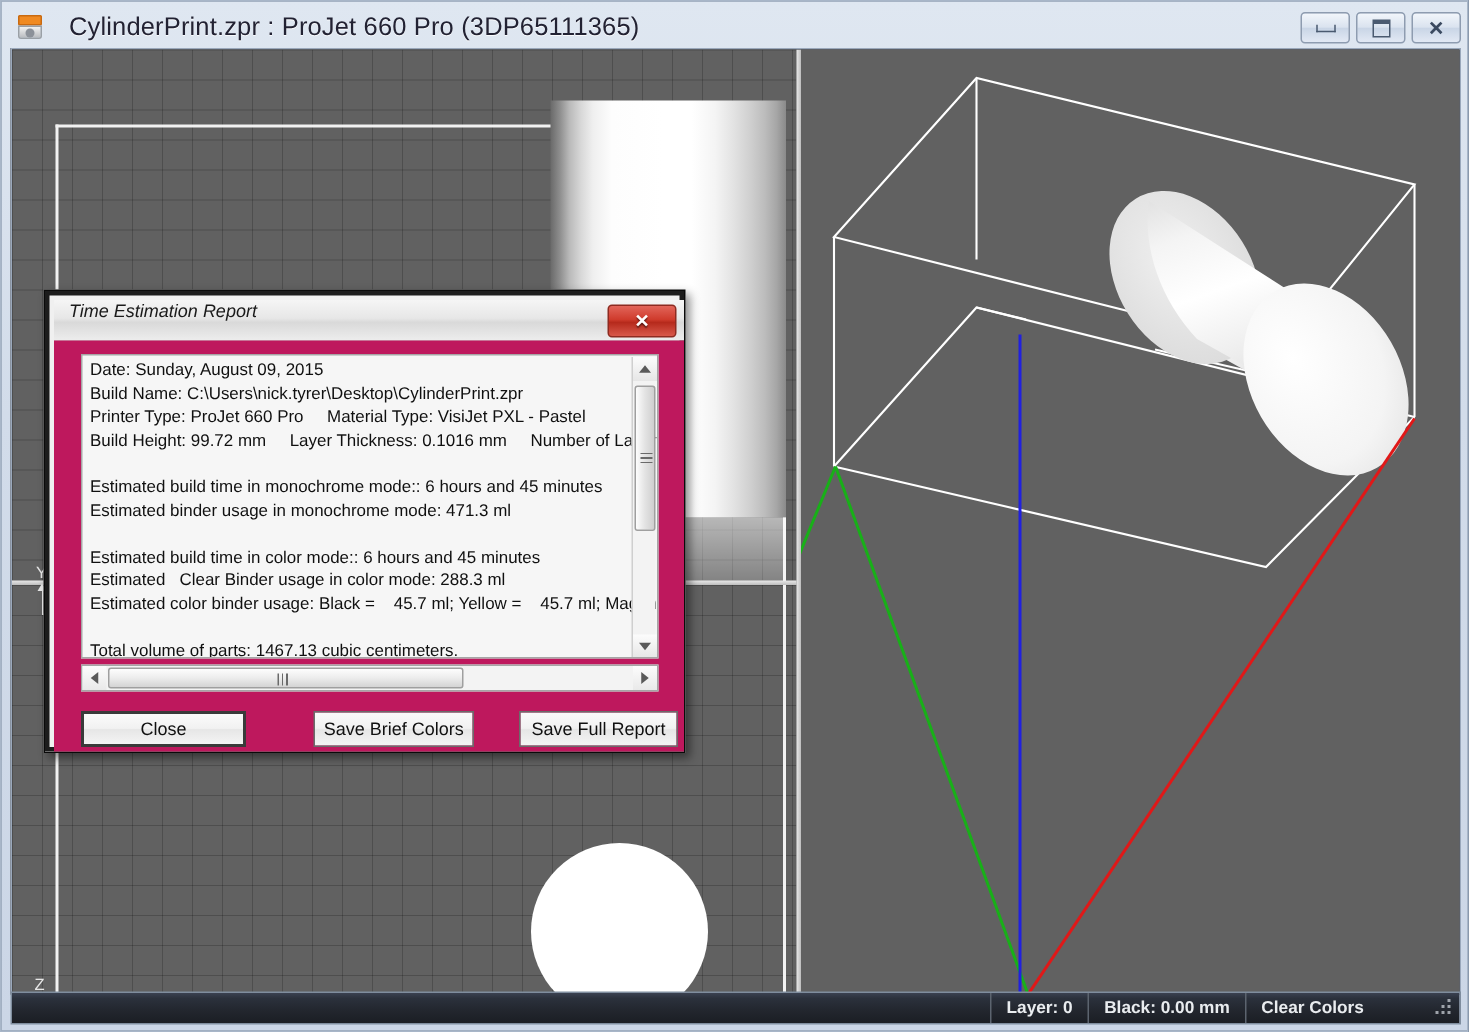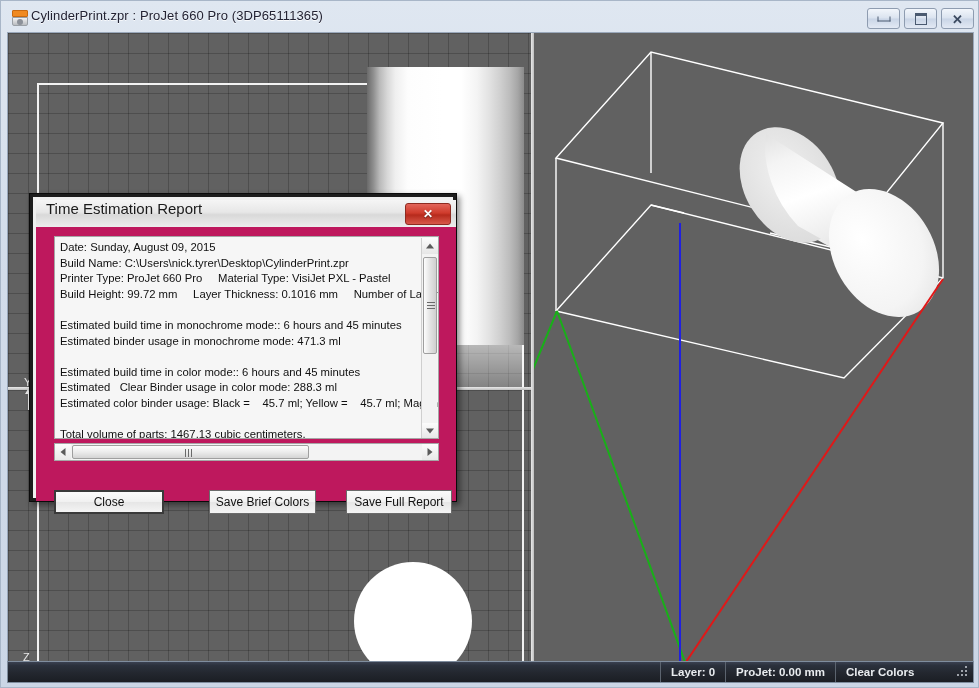--- a/index.html
+++ b/index.html
@@ -8,21 +8,21 @@
   .app-window{position:absolute;left:0;top:0;width:979px;height:688px;
     background:linear-gradient(180deg,#dfe7f1 0%,#d2dcea 40%,#cbd6e6 100%);
     border:1px solid #a8b6c8;box-sizing:border-box;}
 
   
   .titlebar{position:absolute;left:0;top:0;width:979px;height:32px;}
   .title-icon{position:absolute;left:10px;top:8px;width:18px;height:18px;}
   .title-icon .top{position:absolute;left:1px;top:1px;width:16px;height:7px;background:#f08a21;border:1px solid #c96a10;box-sizing:border-box;border-radius:1px;}
   .title-icon .bot{position:absolute;left:1px;top:8px;width:16px;height:9px;background:linear-gradient(180deg,#f2f2f2,#b9bcc0);border:1px solid #9aa0a6;box-sizing:border-box;border-radius:0 0 2px 2px;}
   .title-icon .dot{position:absolute;left:6px;top:10px;width:6px;height:6px;border-radius:50%;background:#8c9199;}
-  .title-text{position:absolute;left:30px;top:7px;font-size:13px;color:#223;letter-spacing:.1px;
+  .title-text{position:absolute;left:45px;top:7px;font-size:17px;color:#223;letter-spacing:.1px;
      text-shadow:0 1px 0 rgba(255,255,255,.8);white-space:nowrap;}
 
   .winbtns{position:absolute;right:6px;top:7px;display:flex;gap:4px;}
   .winbtn{width:31px;height:19px;border:1px solid #8e9cb0;border-radius:3px;
      background:linear-gradient(180deg,#f2f6fb 0%,#dae3ef 48%,#c9d5e6 52%,#e2e9f4 100%);
      position:relative;cursor:pointer;}
   .winbtn .g{position:absolute;left:50%;top:50%;transform:translate(-50%,-50%);
      font-size:11px;color:#3b4a60;line-height:1;}
   .winbtn.min .g{width:11px;height:4px;border:1px solid #4a5a70;border-top:none;background:transparent;}
   .winbtn.max .g{width:10px;height:8px;border:1px solid #4a5a70;border-top-width:3px;background:transparent;}
@@ -92,21 +92,21 @@
 
   
   .dialog{position:absolute;left:28px;top:192px;width:428px;height:309px;
      background:#f0f0f0;border:1px solid #0a0a0a;box-shadow:3px 3px 6px rgba(0,0,0,.45);
      box-sizing:border-box;}
   .dlg-chrome{position:absolute;left:0;top:0;width:426px;height:307px;
      border:3px solid #1c1c1c;box-sizing:border-box;background:#f0f0f0;}
   .dlg-title{position:absolute;left:3px;top:3px;width:420px;height:27px;
      background:linear-gradient(180deg,#f5f5f5 0%,#e7e7e7 45%,#d9d9d9 55%,#ededed 100%);
      border-bottom:1px solid #b4b4b4;}
-  .dlg-title-text{position:absolute;left:10px;top:0;font-size:15px;color:#1a1a1a;}
+  .dlg-title-text{position:absolute;left:10px;top:0;font-size:12px;color:#1a1a1a;font-style:italic;}
   .dlg-close{position:absolute;right:5px;top:3px;width:44px;height:20px;border-radius:3px;
      border:1px solid #8d2b21;cursor:pointer;
      background:linear-gradient(180deg,#e2655a 0%,#cf3b2c 45%,#b62a1c 55%,#d8584a 100%);}
   .dlg-close .x{position:absolute;left:50%;top:50%;transform:translate(-50%,-50%);
      color:#fff;font-size:12px;font-weight:bold;text-shadow:0 1px 1px rgba(0,0,0,.5);}
 
   .dlg-body{position:absolute;left:3px;top:30px;width:420px;height:274px;background:#be185d;}
 
   .report-box{position:absolute;left:18px;top:9px;width:385px;height:203px;
      background:#f6f6f6;border:1px solid #a6a6a6;box-sizing:border-box;overflow:hidden;}
@@ -139,21 +139,21 @@
      width:0;height:0;border-top:4px solid transparent;border-bottom:4px solid transparent;}
   .hs-arrow.left .tri{border-right:5px solid #5a5a5a;}
   .hs-arrow.right .tri{border-left:5px solid #5a5a5a;}
   .hthumb{position:absolute;left:17px;top:1px;width:237px;height:14px;
      background:linear-gradient(180deg,#fdfdfd,#ececec,#d4d4d4);
      border:1px solid #9f9f9f;border-radius:2px;box-sizing:border-box;cursor:pointer;}
   .hthumb .grip{position:absolute;left:112px;top:3px;width:9px;height:8px;
      background:repeating-linear-gradient(90deg,#6a6a6a 0 1px,transparent 1px 3px);}
 
   .dlg-buttons{position:absolute;left:18px;top:247px;width:386px;height:24px;}
-  .btn{position:absolute;top:16px;height:24px;box-sizing:border-box;
+  .btn{position:absolute;top:0;height:24px;box-sizing:border-box;
      background:linear-gradient(180deg,#fbfbfb 0%,#f1f1f1 48%,#e6e6e6 52%,#f4f4f4 100%);
      border:1px solid #6b6b6b;font-size:12px;color:#101010;cursor:pointer;
      display:flex;align-items:center;justify-content:center;
      font-family:"Liberation Sans",sans-serif;}
   .btn-close{left:0;width:110px;border:2px solid #3a3a3a;}
   .btn-brief{left:155px;width:107px;}
   .btn-full{left:292px;width:106px;}
 </style>
 </head>
 <body>
@@ -268,21 +268,21 @@
 
         </div>
       </div>
 
     </div>
   </div>
 
   <div class="statusbar">
     <div class="sb-spacer"></div>
     <div class="sb-cell">Layer: 0</div>
-    <div class="sb-cell">ProJet: 0.00 mm</div>
+    <div class="sb-cell">Black: 0.00 mm</div>
     <div class="sb-cell">Clear Colors</div>
     <div class="sb-grip">
       <i style="left:9px;top:9px"></i>
         <i style="left:5px;top:9px"></i>
         <i style="left:9px;top:5px"></i>
       <i style="left:1px;top:9px"></i>
         <i style="left:5px;top:5px"></i>
         <i style="left:9px;top:1px"></i>
     </div>
   </div>

